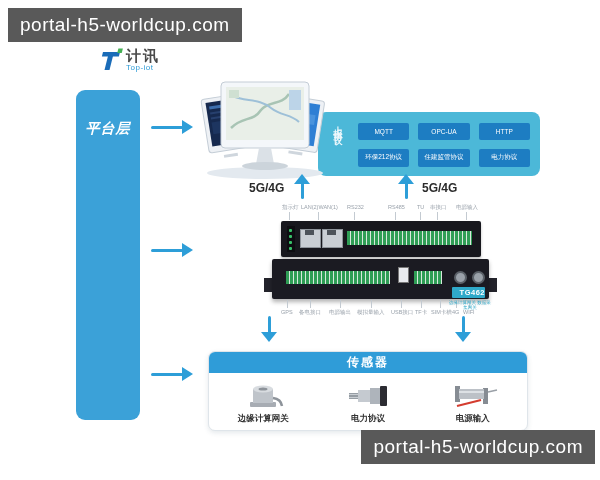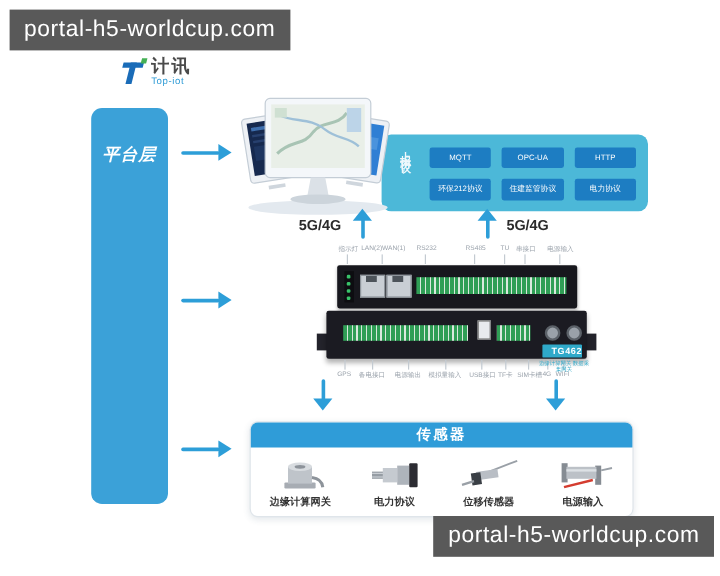--- a/index.html
+++ b/index.html
@@ -267,31 +267,20 @@
             <rect x="4" y="14" width="10" height="1" fill="#c9ced3"></rect>
             <rect x="4" y="17" width="10" height="1" fill="#c9ced3"></rect>
             <rect x="13" y="10" width="12" height="12" fill="#c5cad0"></rect>
             <rect x="25" y="8" width="10" height="16" fill="#aeb4bb"></rect>
             <rect x="35" y="6" width="7" height="20" rx="1" fill="#2c2c32"></rect>
           </svg>
         </div>
         <div class="sensor-label">电力协议</div>
       </div>
 
-      <div class="sensor-item">
-        <div class="sensor-ic">
-          <svg width="52" height="32" viewBox="0 0 52 32">
-            <line x1="24" y1="14" x2="50" y2="4" stroke="#9aa0a7" stroke-width="1.5"></line>
-            <rect x="16" y="12" width="18" height="7" transform="rotate(-8 25 15)" fill="#b9bec5"></rect>
-            <rect x="12" y="14" width="8" height="10" transform="rotate(-8 16 19)" fill="#3a3f45"></rect>
-            <line x1="4" y1="24" x2="14" y2="21" stroke="#9aa0a7" stroke-width="2"></line>
-          </svg>
-        </div>
-        <div class="sensor-label">位移传感器</div>
-      </div>
 
       <div class="sensor-item">
         <div class="sensor-ic">
           <svg width="52" height="32" viewBox="0 0 52 32">
             <rect x="8" y="6" width="5" height="16" fill="#868c93"></rect>
             <rect x="36" y="8" width="5" height="16" fill="#868c93"></rect>
             <rect x="12" y="9" width="25" height="10" fill="#bcc1c7"></rect>
             <rect x="12" y="11" width="25" height="2" fill="#dde1e5"></rect>
             <line x1="41" y1="12" x2="50" y2="10" stroke="#9aa0a7" stroke-width="1.5"></line>
             <line x1="10" y1="26" x2="34" y2="20" stroke="#d43c2f" stroke-width="2"></line>

